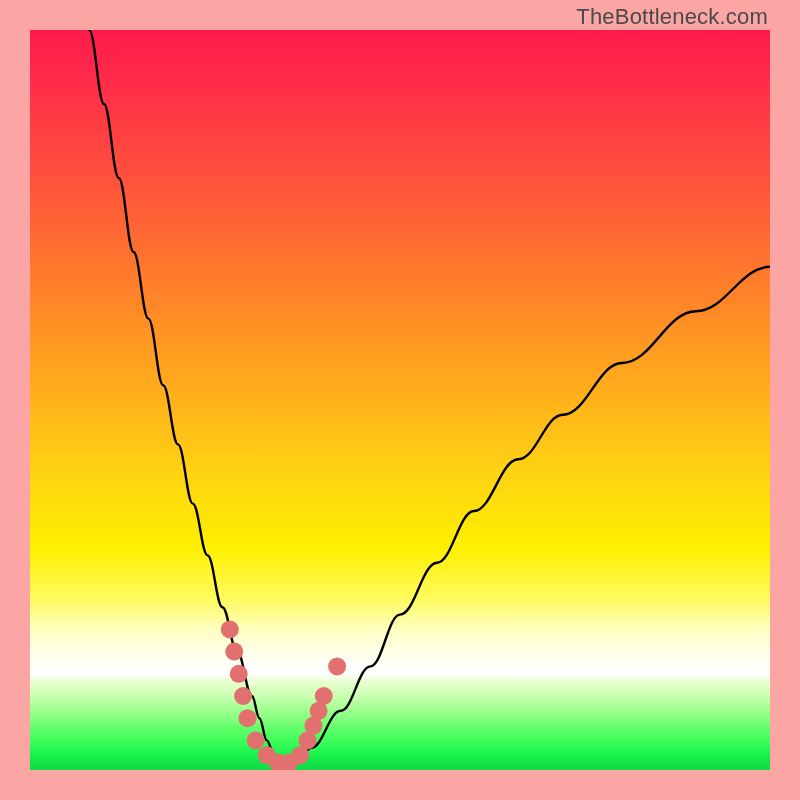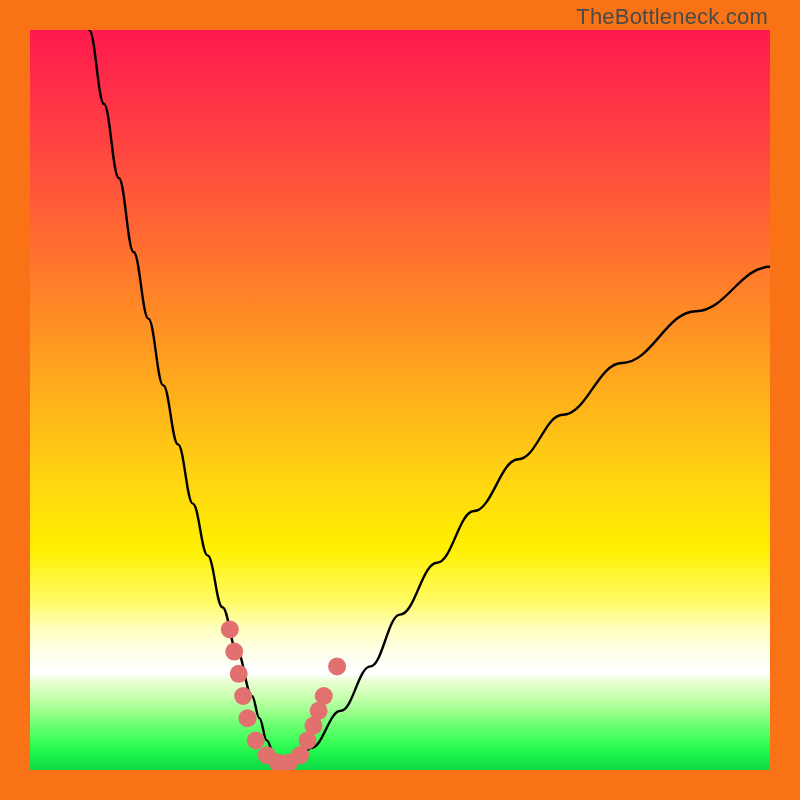--- a/index.html
+++ b/index.html
@@ -8,21 +8,21 @@
     width: 800px;
     height: 800px;
     overflow: hidden;
     background: #000;
     font-family: Arial, Helvetica, sans-serif;
   }
   .frame {
     position: relative;
     width: 800px;
     height: 800px;
-    background: #f97316;
+    background: #fca5a5;
   }
   .plot-area {
     position: absolute;
     left: 30px;
     top: 30px;
     width: 740px;
     height: 740px;
     
     background: linear-gradient(
       to bottom,

